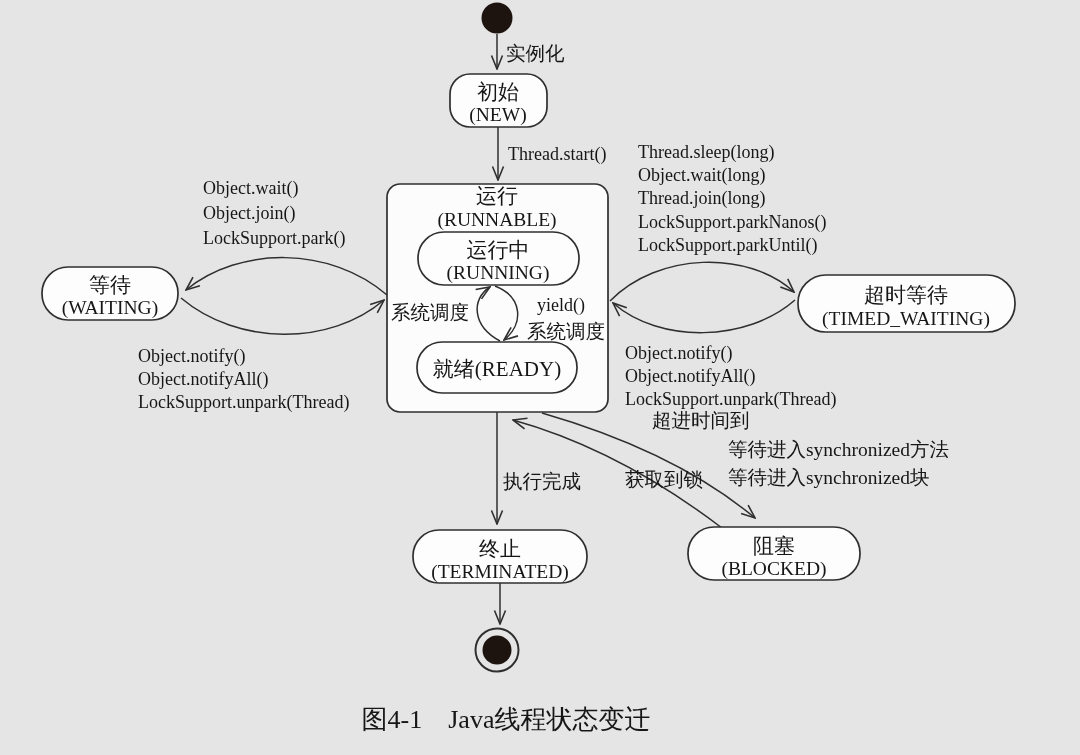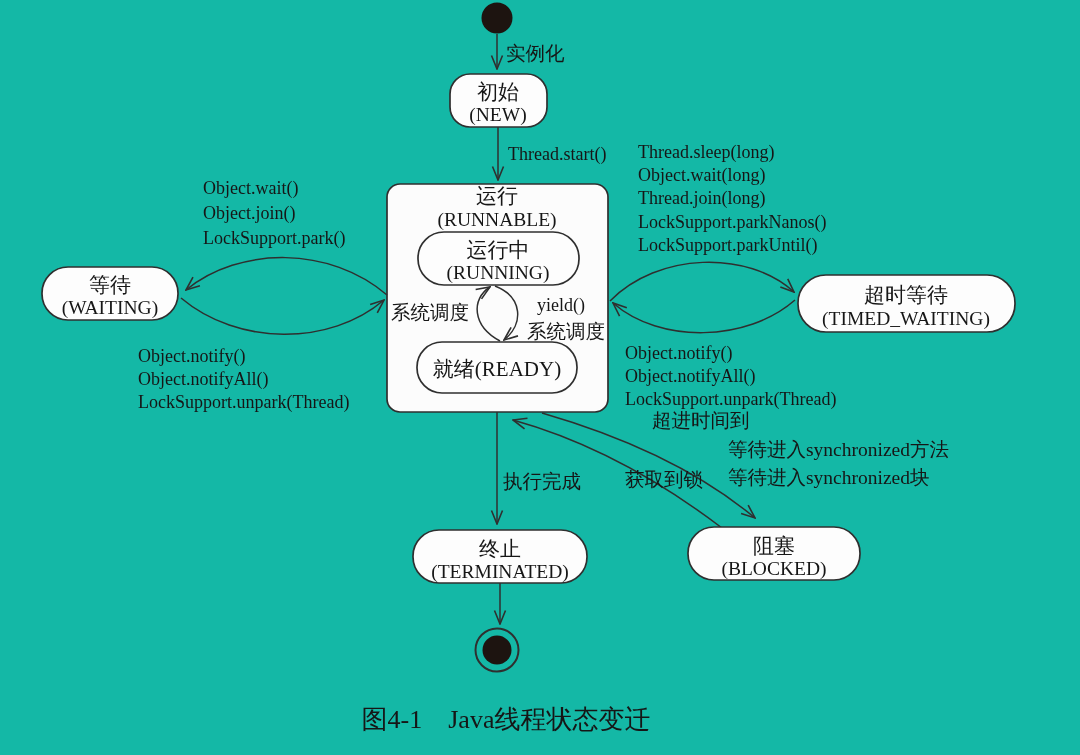--- a/index.html
+++ b/index.html
@@ -1,20 +1,20 @@
 <!DOCTYPE html>
 <html><head>
 <meta charset="utf-8">
 <style>
   html, body { margin: 0; padding: 0; background: #ffffff; }
   .page {
     position: relative;
     width: 1080px;
     height: 755px;
-    background: #14b8a6;
+    background: #e5e5e5;
     font-family: "Liberation Serif", "DejaVu Serif", serif;
     overflow: hidden;
   }
   svg { display: block; width: 1080px; height: 755px; }
   .shape { fill: #fdfdfd; stroke: #2f2f2f; stroke-width: 1.7px; }
   .box   { fill: #fcfcfc; stroke: #2f2f2f; stroke-width: 1.7px; }
   .edge  { fill: none; stroke: #2f2f2f; stroke-width: 1.5px; }
   .dot   { fill: #1d1410; stroke: none; }
   .ring  { fill: none; stroke: #2f2f2f; stroke-width: 2px; }
   text   { fill: #161616; font-family: "Liberation Serif", "DejaVu Serif", serif; }

